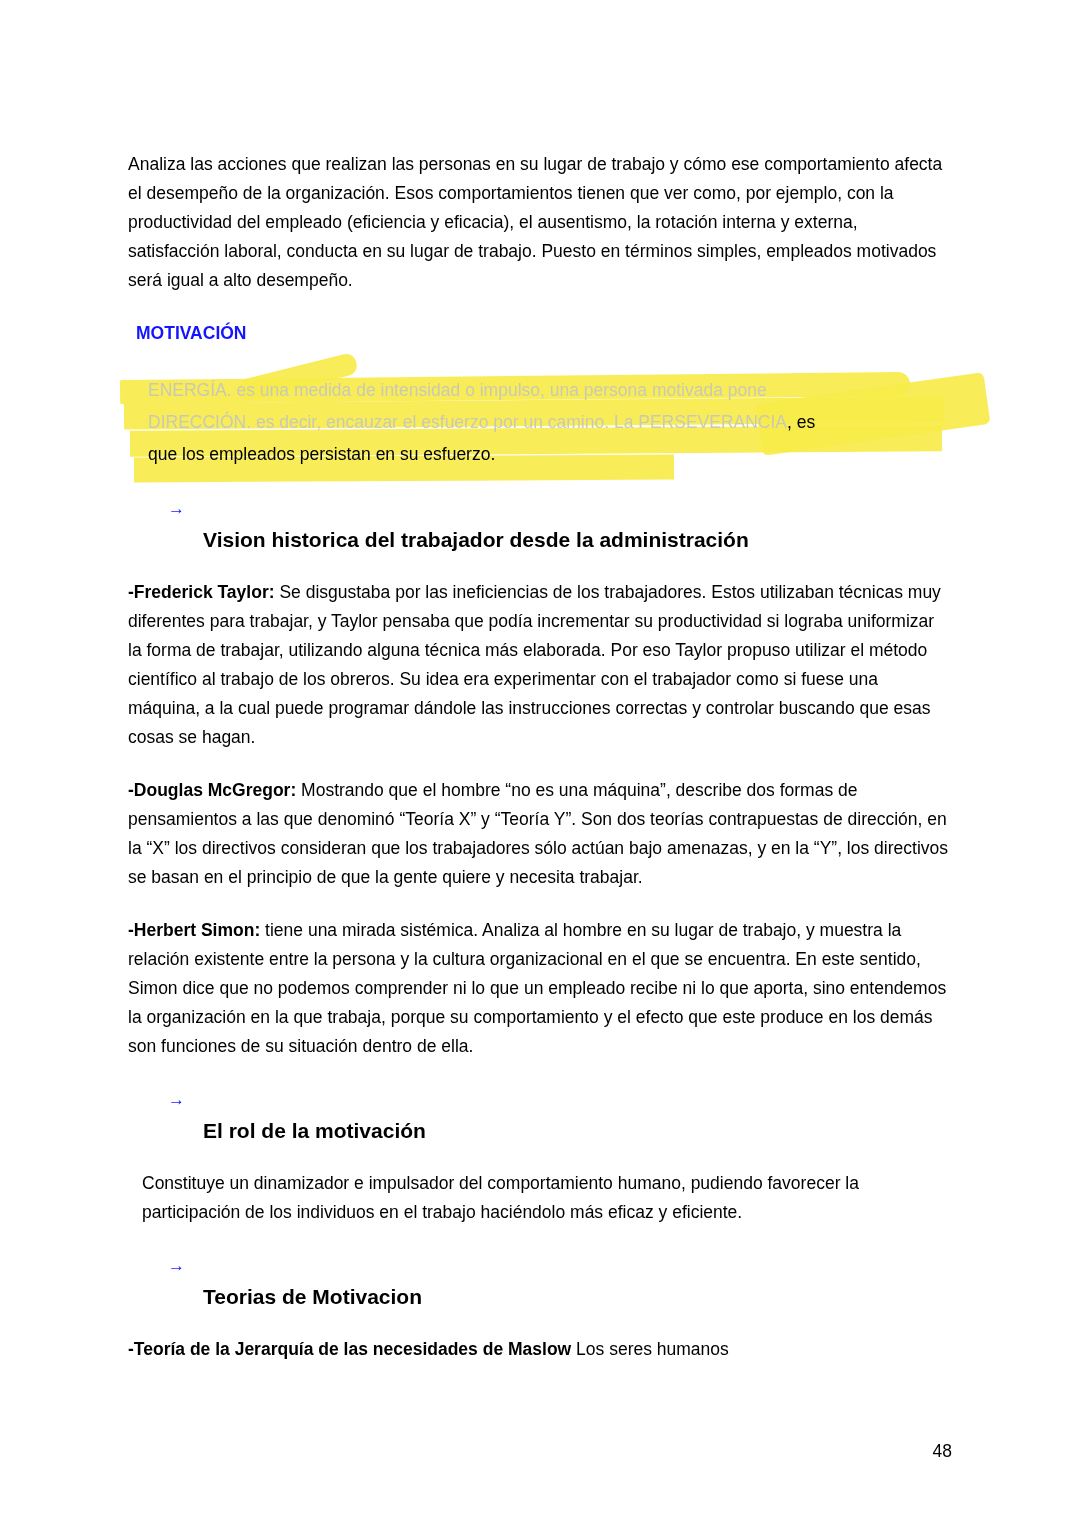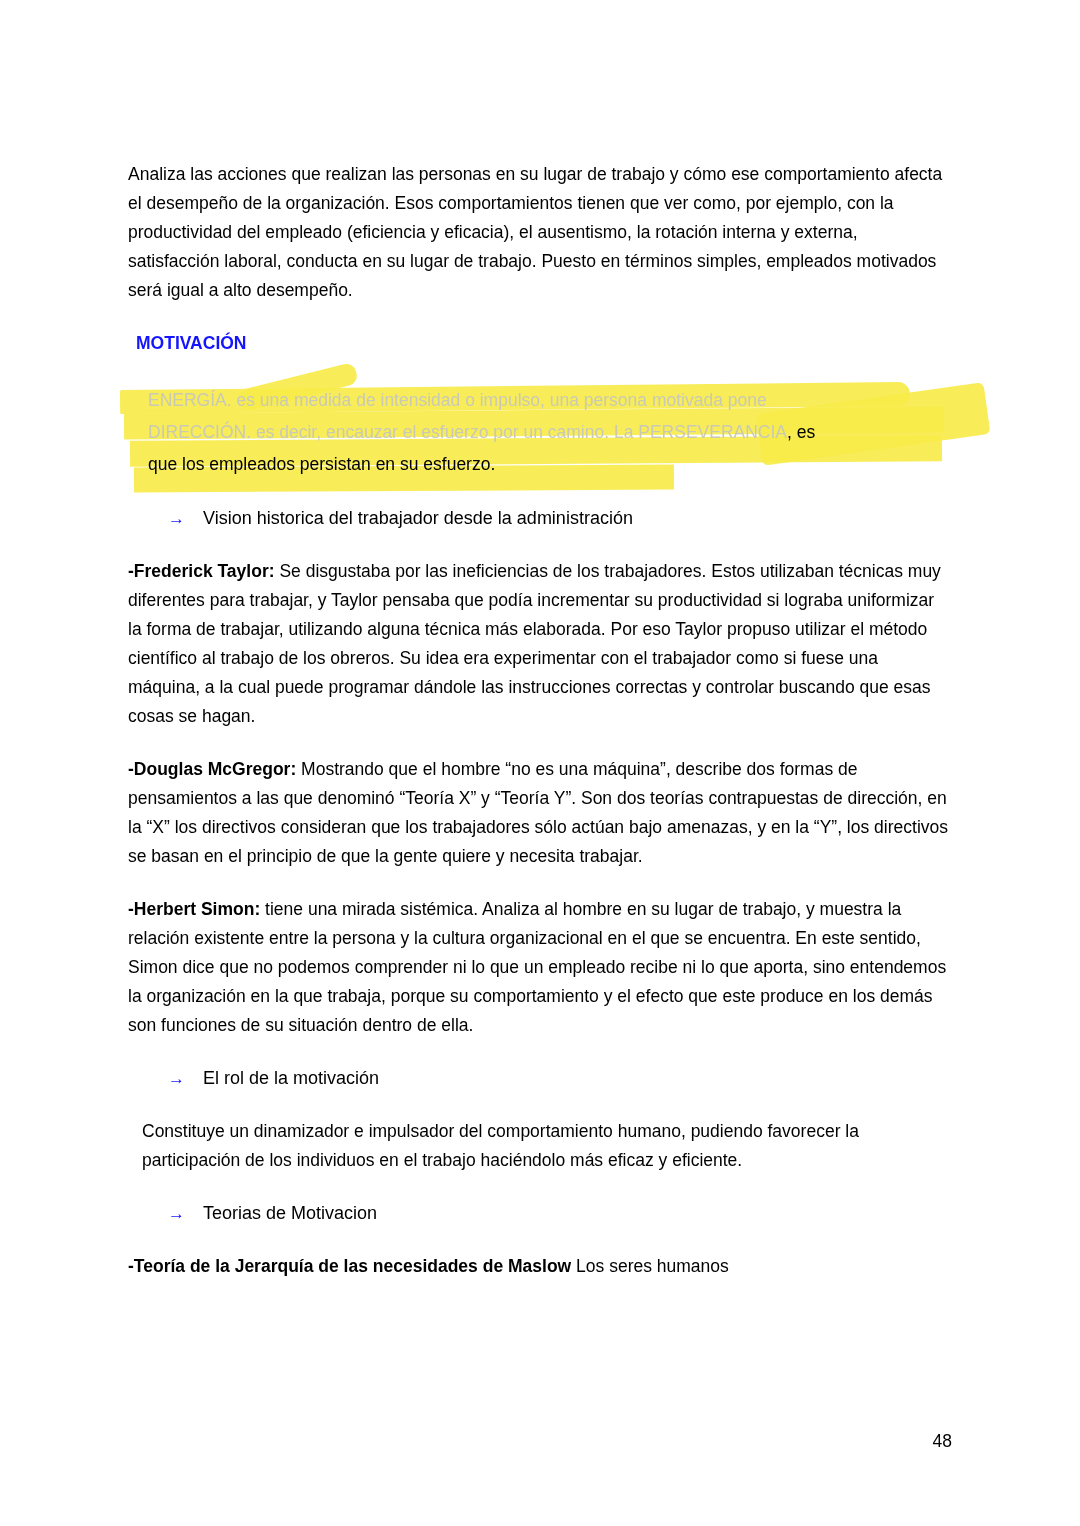--- a/index.html
+++ b/index.html
@@ -13,21 +13,21 @@
     height: 1526px;
     background: #ffffff;
     font-family: "Liberation Sans", sans-serif;
     color: #000000;
     box-sizing: border-box;
     overflow: hidden;
   }
   .content {
     position: absolute;
     left: 128px;
-    top: 160px;
+    top: 150px;
     width: 824px;
   }
   p {
     margin: 0;
     font-size: 17.5px;
     line-height: 29px;
     color: #000;
   }
   .para {
     margin-bottom: 24px;
@@ -45,23 +45,24 @@
     margin: 0 0 24px 0;
     padding-left: 40px;
   }
   .bullet-arrow {
     color: #1414ff;
     font-size: 17px;
     line-height: 29px;
     margin-right: 18px;
   }
   .bullet-text {
-    font-weight: normal;
-    font-size: 18px;
+    font-weight: bold;
+    font-size: 21px;
     line-height: 29px;
+    margin-top: 31px;
   }
   .hl-block {
     position: relative;
     margin-bottom: 24px;
     margin-left: 20px;
   }
   .hl-line {
     position: relative;
     z-index: 2;
     font-size: 17.5px;
@@ -121,21 +122,21 @@
     height: 22px;
     transform: rotate(-14deg);
     border-radius: 10px;
   }
   .indent-para {
     padding-left: 14px;
   }
   .page-number {
     position: absolute;
     right: 128px;
-    bottom: 74px;
+    bottom: 64px;
     font-size: 17.5px;
     color: #000;
   }
   b { font-weight: bold; }
 </style>
 </head>
 <body>
 
 <div class="page">
   <div class="content">

